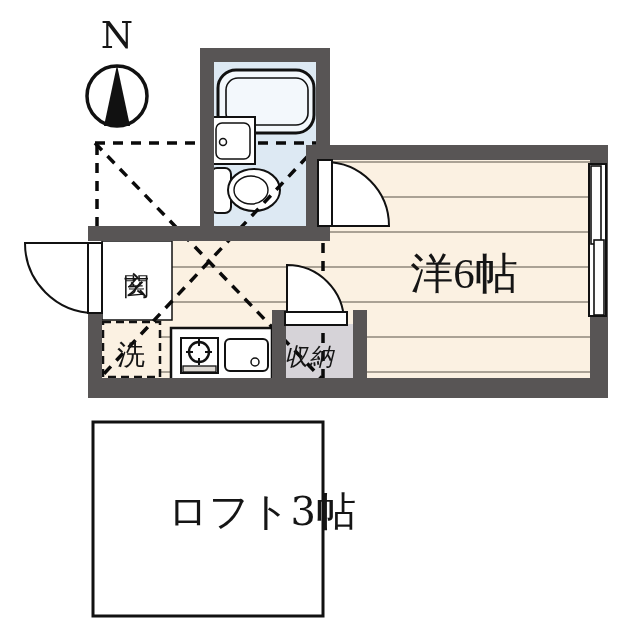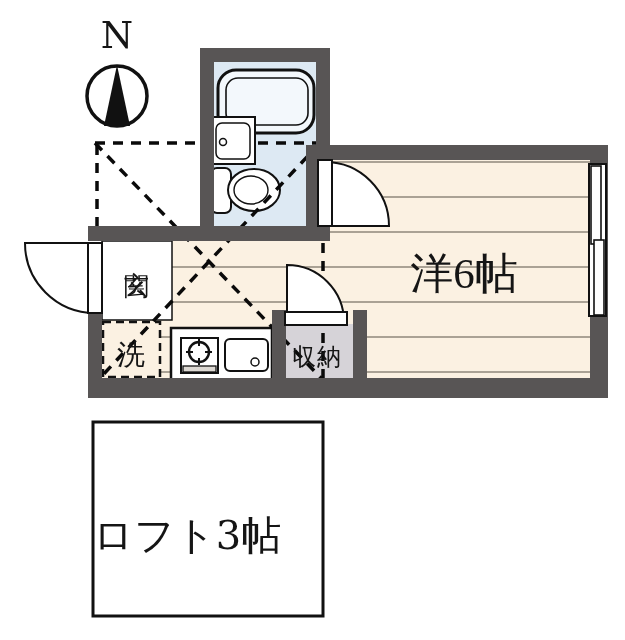--- a/index.html
+++ b/index.html
@@ -4,23 +4,23 @@
 <style>
   html,body{margin:0;padding:0;background:#fff;}
   #stage{position:relative;width:625px;height:640px;background:#fff;overflow:hidden;
          font-family:"DejaVu Serif","Liberation Serif",serif;color:#111;}
   #plan-svg{position:absolute;left:0;top:0;}
   .lbl{position:absolute;color:#151515;white-space:nowrap;}
   .lbl-n{left:95px;top:14px;width:44px;text-align:center;font-size:37px;}
   .lbl-genkan{left:124px;top:251px;font-size:25px;writing-mode:vertical-rl;
               text-orientation:upright;letter-spacing:4px;line-height:1;}
   .lbl-laundry{left:109px;top:336px;width:44px;text-align:center;font-size:28px;}
-  .lbl-closet{left:284px;top:341px;width:66px;text-align:center;font-size:24px;letter-spacing:1px;}
+  .lbl-closet{left:284px;top:341px;width:66px;text-align:left;font-size:24px;letter-spacing:1px;font-style:italic;}
   .lbl-main{left:374px;top:245px;width:180px;text-align:center;font-size:43px;font-family:Liberation Serif, serif;}
-  .lbl-loft{left:93px;top:508px;width:263px;text-align:left;font-size:40px;}
+  .lbl-loft{left:93px;top:484px;width:263px;text-align:right;font-size:40px;}
 </style>
 </head>
 <body>
 
 <div id="stage">
 
   <svg id="plan-svg" width="625" height="640" viewBox="0 0 625 640">
 
     <defs>
       <clipPath id="floorClip">

